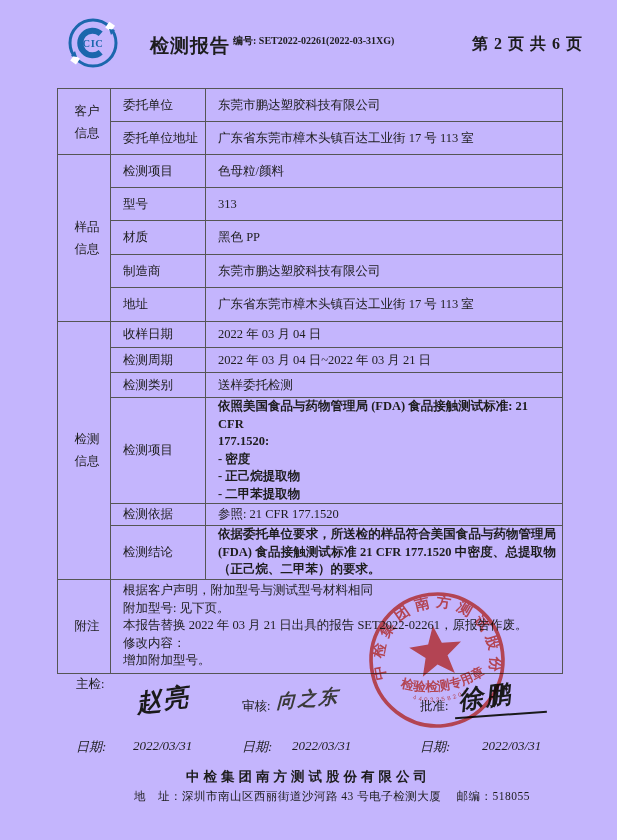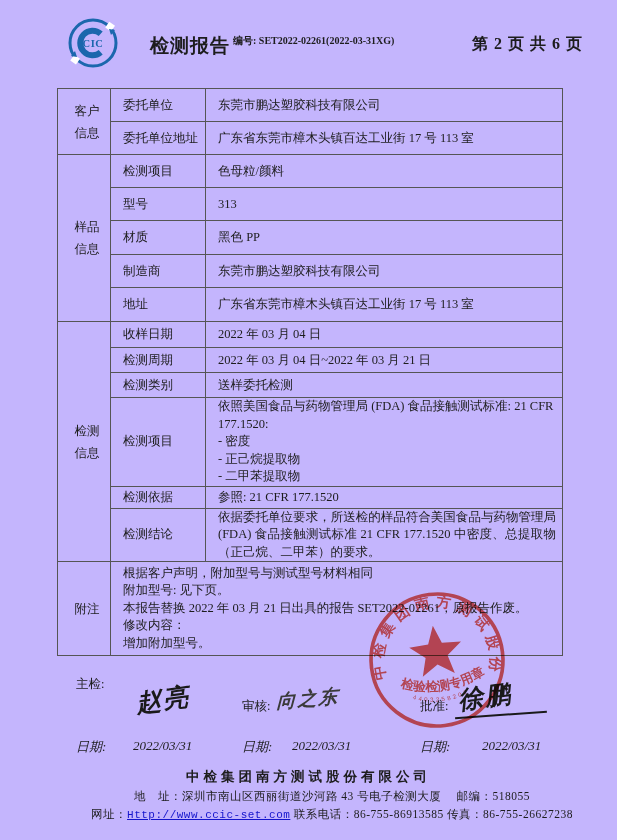--- a/index.html
+++ b/index.html
@@ -14,21 +14,21 @@
   .hdr-num   { position:absolute; left:233px; top:34px; font-size:10px; font-weight:bold;text-align:right; }
   .hdr-page  { position:absolute; left:472px; top:34px; font-size:16px; font-weight:bold; letter-spacing:1px; }
   
   table.report { position:absolute; left:57px; top:88px; width:505px;
     border-collapse:collapse; table-layout:fixed; }
   table.report td { border:1px solid #555; font-size:12.5px; color:#1d1d1d;
     padding:0 6px 0 12px; vertical-align:middle; }
   td.sec { text-align:center; white-space:pre-line; line-height:22px; padding:0; }
   td.val { padding-left:13px; }
   td.multi { white-space:pre-line; line-height:17.5px; padding-top:2px; padding-bottom:2px; }
-  td.items { font-size:12px; }
+  td.items { font-size:12px;font-weight:bold; }
   td.just { text-align:justify; }
   tr.h33{height:33px} tr.h34{height:34px} tr.h26{height:26px} tr.h25{height:25px}
   tr.h87{height:87px} tr.h22{height:22px} tr.h52{height:52px} tr.h94{height:94px}
   
   .sig-label { position:absolute; font-size:12.5px; }
   .sig-name  { position:absolute; font-size:25px; font-weight:600; color:#1a1a1a;
     transform:rotate(-8deg) skewX(-14deg); letter-spacing:2px; white-space:nowrap; }
   .sig-name2 { font-size:19px; transform:rotate(-5deg) skewX(-20deg); color:#3a3a3a; }
   .sig-date  { position:absolute; font-size:13px;font-style:italic; }
   .flourish  { position:absolute; border-top:2px solid #1a1a1a; transform:rotate(-4deg); }
@@ -180,20 +180,15 @@
       <textPath href="#codePath" startOffset="8">4403258207</textPath>
     </text>
   </svg>
 
   <div class="footer">
     <div class="f-company">中检集团南方测试股份有限公司</div>
     <div class="f-line">
       <span>地　址：</span><span>深圳市南山区西丽街道沙河路 43 号电子检测大厦</span>　
       <span>邮编：</span><span>518055</span>
     </div>
-    <div class="f-line">
-      <span>网址：</span><a class="f-link" href="#">Http://www.ccic-set.com</a>
-      <span>联系电话：</span><span>86-755-86913585</span>
-      <span>传真：</span><span>86-755-26627238</span>
-    </div>
   </div>
 
 </div>
 
 </body></html>

